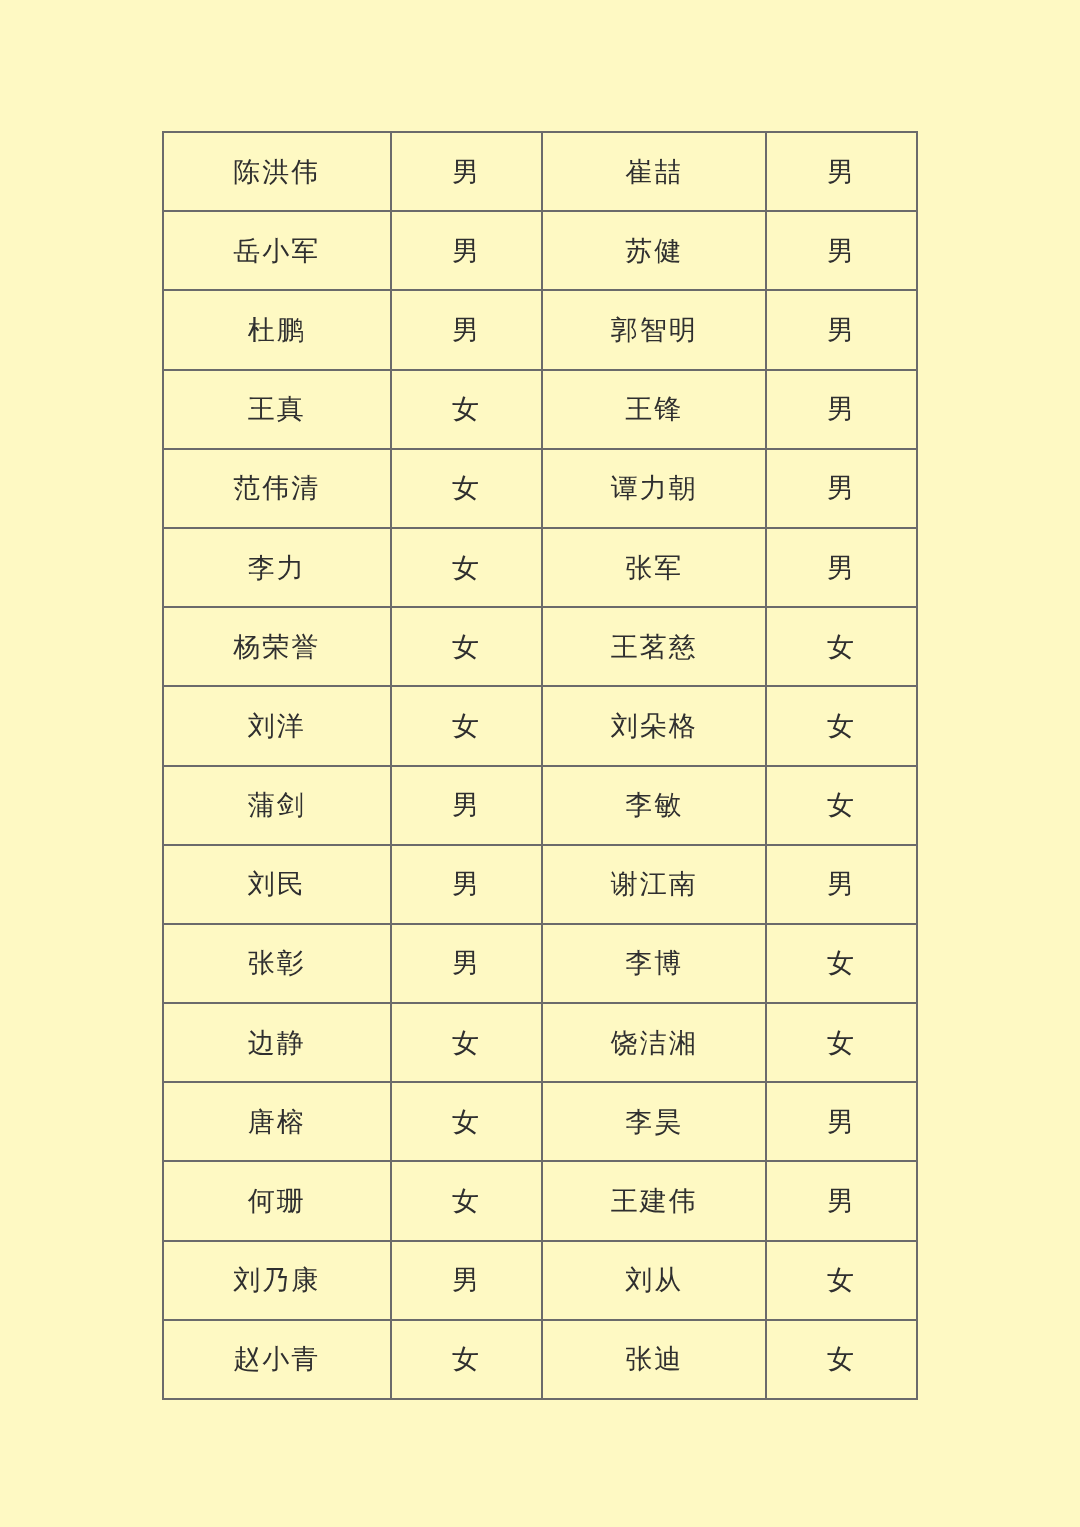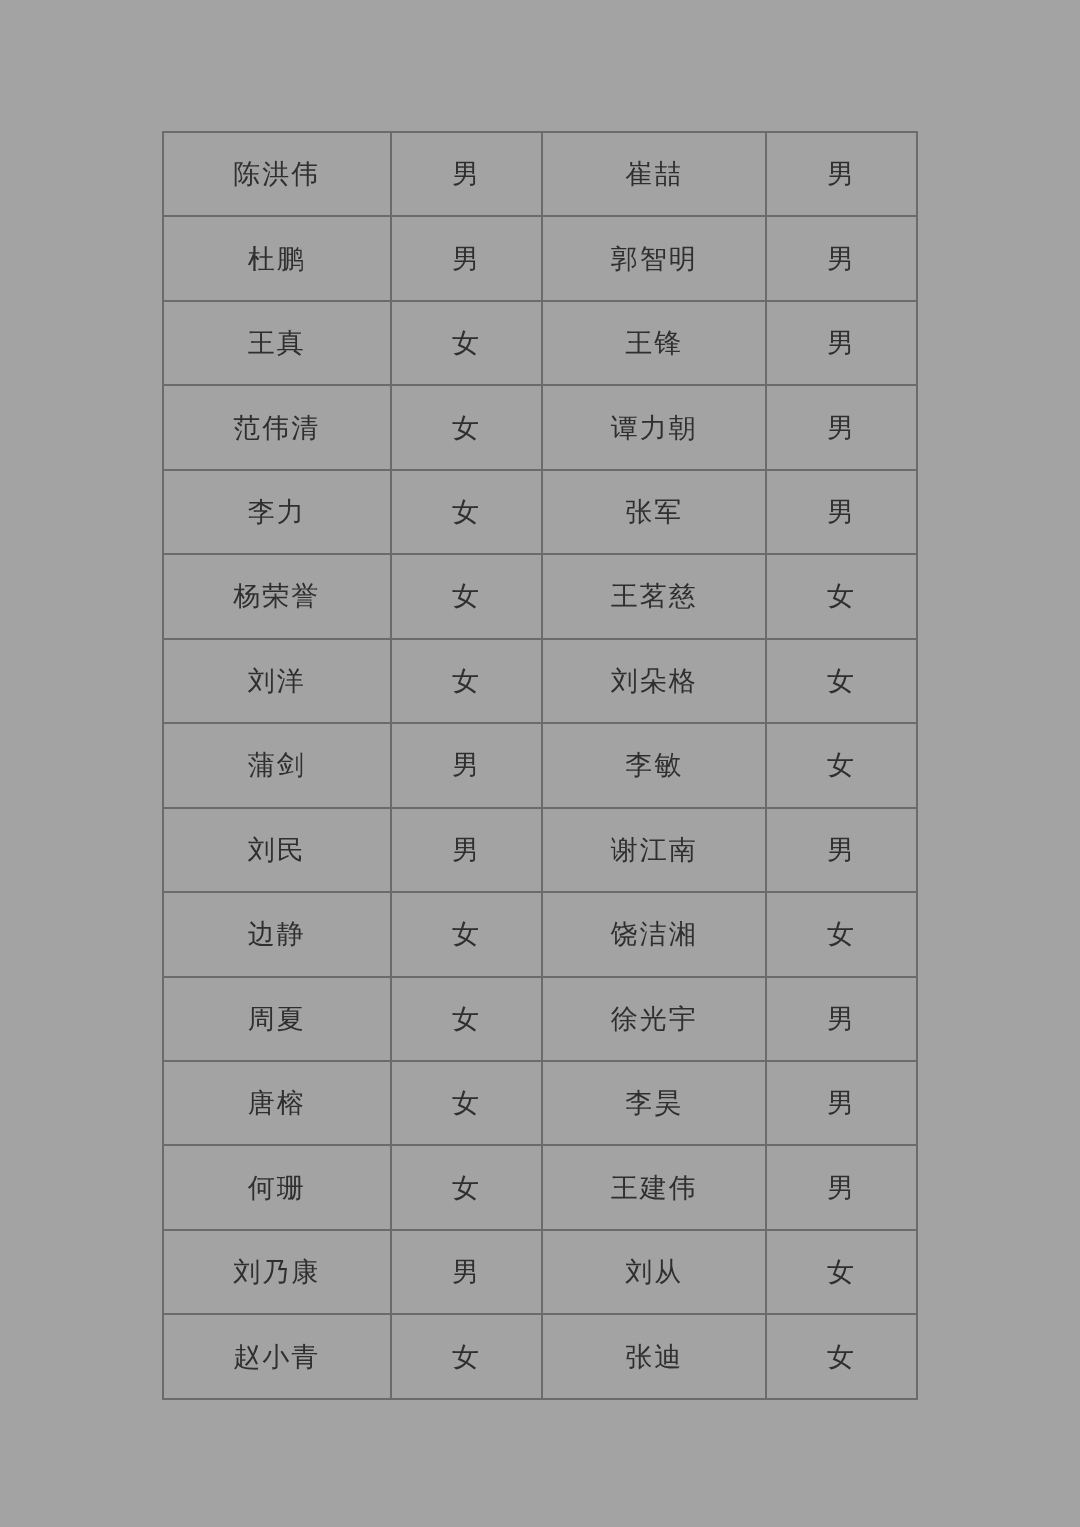--- a/index.html
+++ b/index.html
@@ -9,21 +9,21 @@
   body {
     width: 1080px;
     height: 1527px;
     background: #ffffff;
     font-family: "Liberation Serif", "DejaVu Serif", serif;
   }
   .page {
     position: relative;
     width: 1080px;
     height: 1527px;
-    background: #a3a3a3;
+    background: #fef9c3;
     overflow: hidden;
   }
   table.roster {
     position: absolute;
     left: 162px;
     top: 131px;
     width: 756px;
     height: 1269px;
     border-collapse: collapse;
     table-layout: fixed;
@@ -51,20 +51,26 @@
       <col style="width:30.2%">
       <col style="width:20.1%">
       <col style="width:29.7%">
       <col style="width:20.0%">
     </colgroup>
     <tbody>
         <tr>
           <td>陈洪伟</td>
           <td>男</td>
           <td>崔喆</td>
+          <td>男</td>
+        </tr>
+        <tr>
+          <td>岳小军</td>
+          <td>男</td>
+          <td>苏健</td>
           <td>男</td>
         </tr>
         <tr>
           <td>杜鹏</td>
           <td>男</td>
           <td>郭智明</td>
           <td>男</td>
         </tr>
         <tr>
           <td>王真</td>
@@ -102,30 +108,30 @@
           <td>李敏</td>
           <td>女</td>
         </tr>
         <tr>
           <td>刘民</td>
           <td>男</td>
           <td>谢江南</td>
           <td>男</td>
         </tr>
         <tr>
+          <td>张彰</td>
+          <td>男</td>
+          <td>李博</td>
+          <td>女</td>
+        </tr>
+        <tr>
           <td>边静</td>
           <td>女</td>
           <td>饶洁湘</td>
           <td>女</td>
-        </tr>
-        <tr>
-          <td>周夏</td>
-          <td>女</td>
-          <td>徐光宇</td>
-          <td>男</td>
         </tr>
         <tr>
           <td>唐榕</td>
           <td>女</td>
           <td>李昊</td>
           <td>男</td>
         </tr>
         <tr>
           <td>何珊</td>
           <td>女</td>

